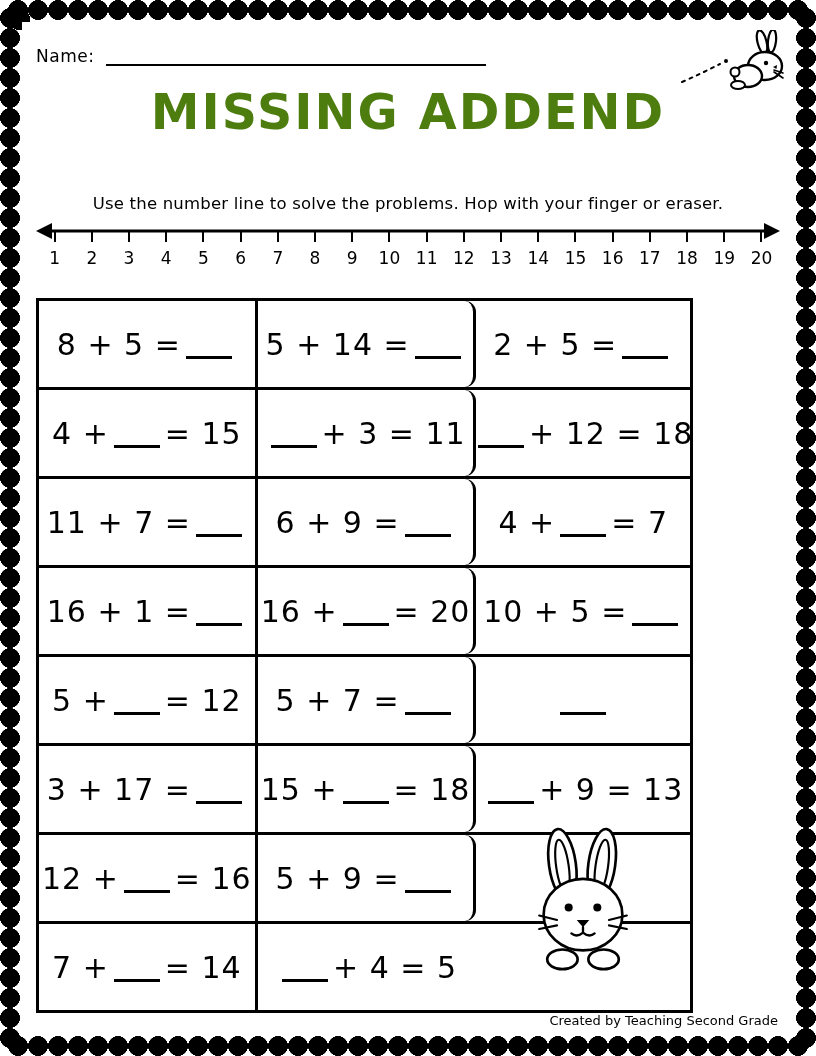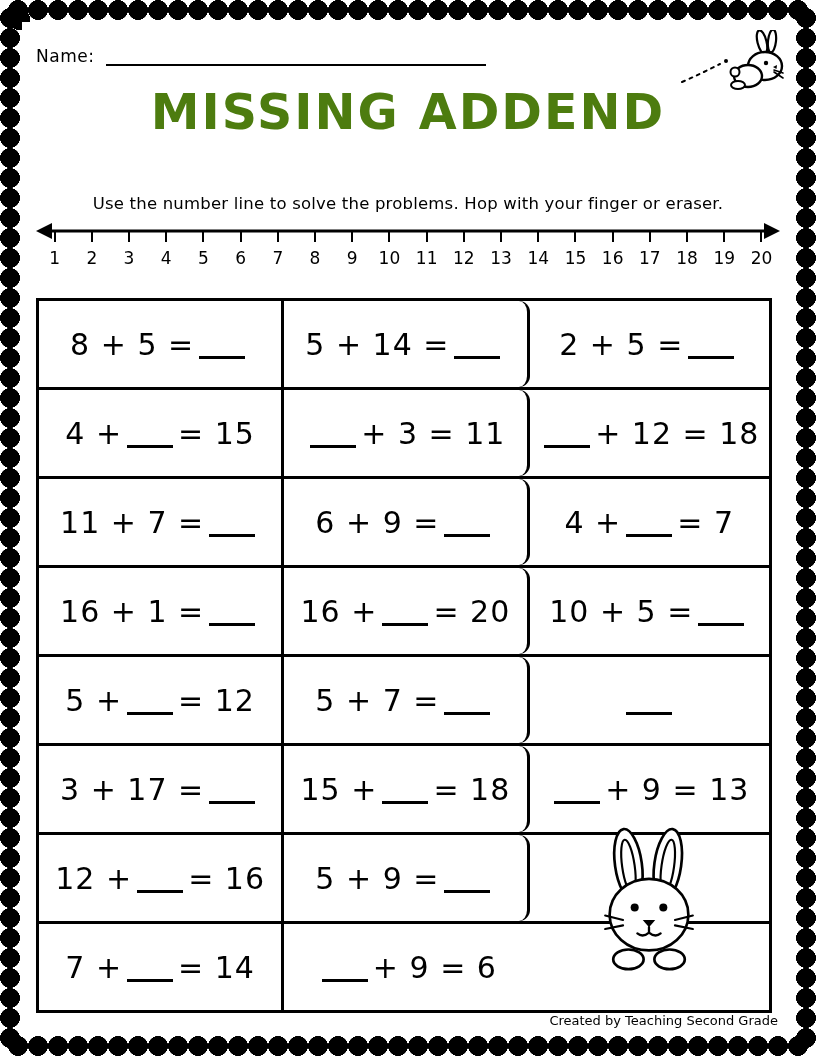--- a/index.html
+++ b/index.html
@@ -166,21 +166,21 @@
     font-size: 17px;
     font-family: "DejaVu Sans", sans-serif;
     color: #000;
   }
 
   
   .grid {
     position: absolute;
     left: 14px;
     top: 276px;
-    width: 736px;
+    width: 657px;
     border: 3px solid #000;
     box-sizing: border-box;
     display: flex;
     flex-direction: column;
   }
   .grid-row {
     display: flex;
     border-bottom: 3px solid #000;
     height: 86px;
   }
@@ -451,20 +451,20 @@
           <div class="cell c2">
             <span class="eq"><span>5 + 9 =</span><span class="blank"></span></span>
           </div>
           <div class="cell c3" style="border-right: none;"></div>
         </div>
         <div class="grid-row">
           <div class="cell c1">
             <span class="eq"><span>7 +</span><span class="blank"></span><span>= 14</span></span>
           </div>
           <div class="cell c2">
-            <span class="eq"><span class="blank"></span><span>+ 9 = 6</span></span>
+            <span class="eq"><span class="blank"></span><span>+ 4 = 5</span></span>
           </div>
         </div>
       </div>
 
     <div class="credit">Created by Teaching Second Grade</div>
   </div>
 </div>
 
 </body></html>

